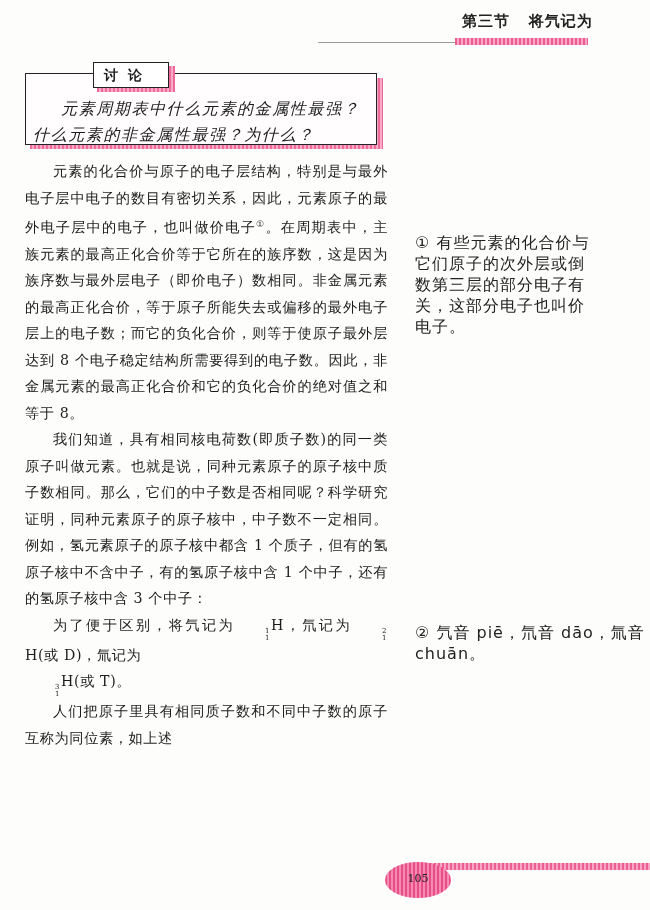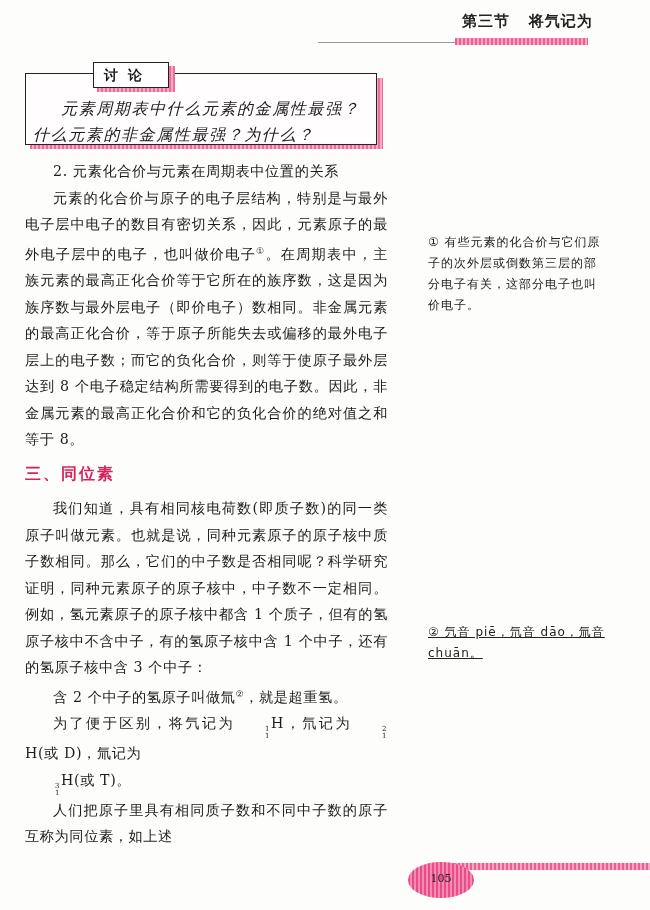--- a/index.html
+++ b/index.html
@@ -56,68 +56,65 @@
   }
   .main p { margin: 0; text-indent: 28px; text-align: justify; }
   .section-heading {
     margin: 8px 0 8px 0; color: #d8235a;
     font-family: "DejaVu Sans", "Liberation Sans", sans-serif;
     font-weight: bold; font-size: 16px; letter-spacing: 2px;
   }
   sup.fn { font-size: 9px; vertical-align: 5px; }
   .iso { display: inline-flex; flex-direction: column; vertical-align: -3px; line-height: 7px; font-size: 7px; margin: 0 1px 0 2px; text-align: right; }
   .side-note {
-    position: absolute; left: 428px; width: 180px;
-    font-size: 12px; line-height: 21px; letter-spacing: 1px; color: #222;
+    position: absolute; left: 415px; width: 180px;
+    font-size: 16px; line-height: 21px; letter-spacing: 1px; color: #222;
     font-family: "DejaVu Sans", "Liberation Sans", sans-serif;
   }
   .footer-rule {
     position: absolute; left: 430px; top: 863px; width: 220px; height: 7px;
     background: repeating-linear-gradient(90deg, #ee5d92 0 2px, #f7a6c4 2px 4px);
   }
   .page-oval {
-    position: absolute; left: 408px; top: 862px; width: 66px; height: 36px;
+    position: absolute; left: 385px; top: 862px; width: 66px; height: 36px;
     border-radius: 50%;
     background: repeating-linear-gradient(90deg, #ea4d86 0 2px, #f38cb2 2px 4px);
     text-align: center; line-height: 34px; font-size: 11px; color: #222;
     font-family: "DejaVu Serif", serif;
   }
 </style>
 </head>
 <body>
 
 <div class="header-title">第三节   将氕记为</div>
 <div class="header-gray-rule"></div>
 <div class="header-pink-rule"></div>
 
 <div class="discuss-shadow"></div>
 <div class="discuss-box"></div>
 <div class="discuss-tab-shadow"></div>
 <div class="discuss-tab">讨论</div>
 <div class="discuss-text">元素周期表中什么元素的金属性最强？什么元素的非金属性最强？为什么？</div>
 
 <div class="main">
-  <p>2. 元素化合价与元素在周期表中位置的关系</p>
   <p><span>元素的化合价与原子的电子层结构，特别是与最外电子层中电子的数目有密切关系，因此，元素原子的最外电子层中的电子，也叫做价电子</span><sup class="fn">①</sup><span>。在周期表中，主族元素的最高正化合价等于它所在的族序数，这是因为族序数与最外层电子（即价电子）数相同。非金属元素的最高正化合价，等于原子所能失去或偏移的最外电子层上的电子数；而它的负化合价，则等于使原子最外层达到 8 个电子稳定结构所需要得到的电子数。因此，非金属元素的最高正化合价和它的负化合价的绝对值之和等于 8。</span></p>
 
-  <div class="section-heading">三、同位素</div>
 
   <p>我们知道，具有相同核电荷数(即质子数)的同一类原子叫做元素。也就是说，同种元素原子的原子核中质子数相同。那么，它们的中子数是否相同呢？科学研究证明，同种元素原子的原子核中，中子数不一定相同。例如，氢元素原子的原子核中都含 1 个质子，但有的氢原子核中不含中子，有的氢原子核中含 1 个中子，还有的氢原子核中含 3 个中子：</p>
-  <p><span>含 2 个中子的氢原子叫做氚</span><sup class="fn">②</sup><span>，就是超重氢。</span></p>
   <p><span>为了便于区别，将氕记为</span><span class="iso">
         <span>1</span>
         <span>1</span>
       </span><span>H，氘记为</span><span class="iso">
         <span>2</span>
         <span>1</span>
       </span><span>H(或 D)，氚记为</span><br><span class="iso">
         <span>3</span>
         <span>1</span>
       </span><span>H(或 T)。</span></p>
   <p><span>人们把原子里具有相同质子数和不同中子数的原子互称为同位素，如上述</span></p>
 
 </div>
 
 <div class="side-note" style="top:232px;">① 有些元素的化合价与它们原子的次外层或倒数第三层的部分电子有关，这部分电子也叫价电子。</div>
-<div class="side-note" style="top:622px; width:230px;text-decoration:underline;">② 氕音 piē，氘音 dāo，氚音 chuān。</div>
+<div class="side-note" style="top:622px; width:230px;">② 氕音 piē，氘音 dāo，氚音 chuān。</div>
 
 <div class="footer-rule"></div>
 <div class="page-oval">105</div>
 
 </body></html>

